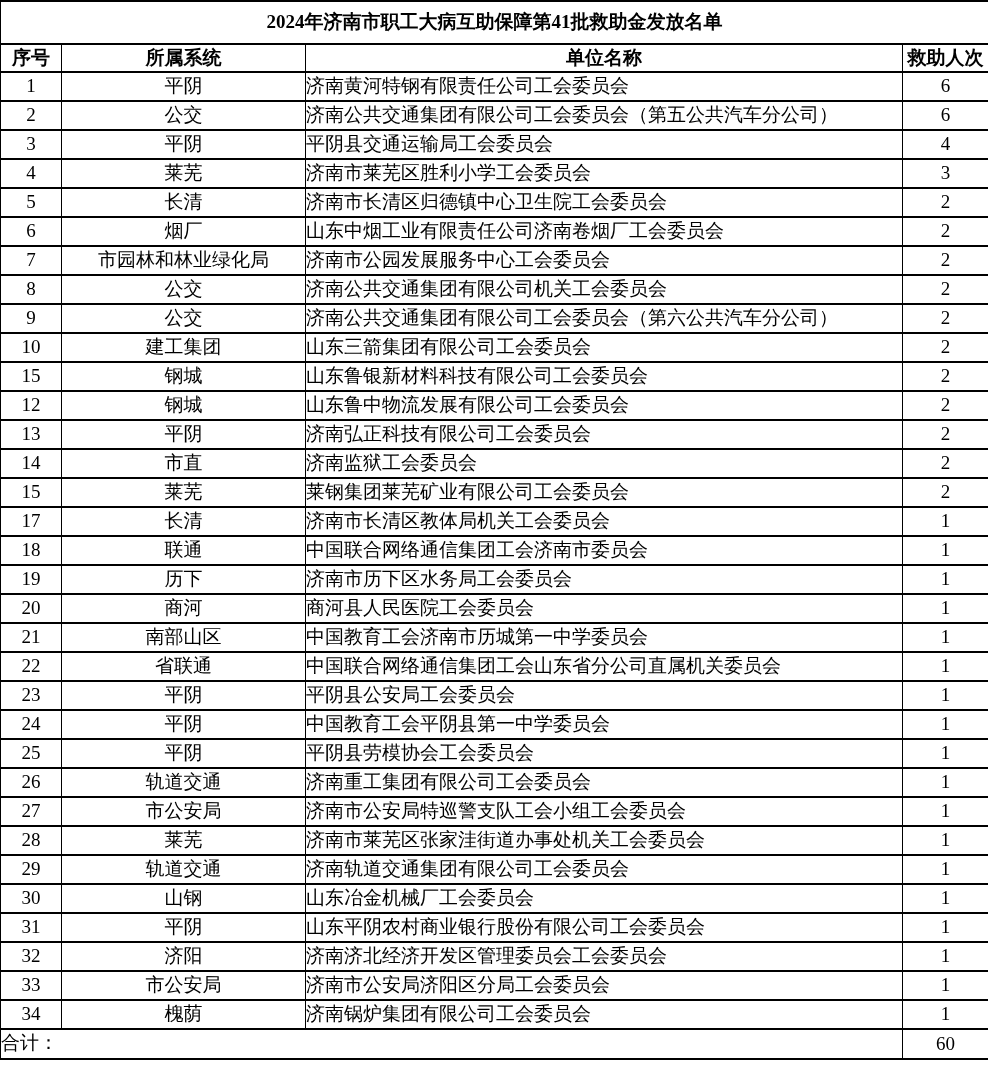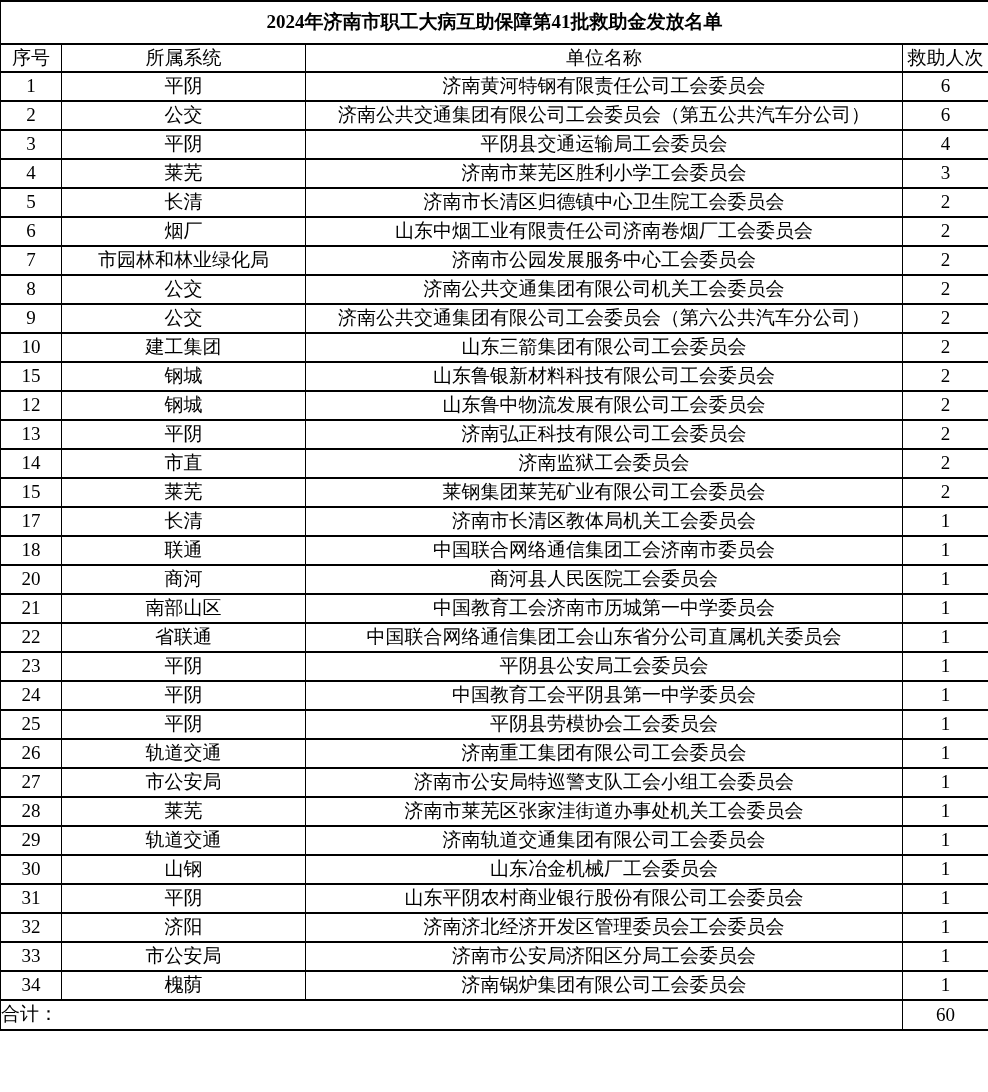--- a/index.html
+++ b/index.html
@@ -33,34 +33,34 @@
   th.title-cell {
     height: 41px;
     border-top-width: 1px;
     font-size: 23px;
     font-weight: bold;
     text-align: center;
   }
   tr.header-row th {
     height: 26px;
     font-size: 19px;
-    font-weight: normal;
+    font-weight: bold;
     text-align: center;
   }
   tbody td {
     height: 27px;
   }
   td.num, th.num {
     text-align: center;
   }
   td.sys {
     text-align: center;
   }
   td.unit, th.unit {
-    text-align: center;
+    text-align: left;
     padding-left: 4px;
   }
   tr.header-row th.unit {
     text-align: center;
     padding-left: 0;
   }
   tfoot td {
     height: 28px;
   }
   td.footer-label {
@@ -202,20 +202,26 @@
     <td class="num">1</td>
   </tr>
 
   <tr>
     <td class="num">18</td>
     <td class="sys">联通</td>
     <td class="unit">中国联合网络通信集团工会济南市委员会</td>
     <td class="num">1</td>
   </tr>
 
+  <tr>
+    <td class="num">19</td>
+    <td class="sys">历下</td>
+    <td class="unit">济南市历下区水务局工会委员会</td>
+    <td class="num">1</td>
+  </tr>
 
   <tr>
     <td class="num">20</td>
     <td class="sys">商河</td>
     <td class="unit">商河县人民医院工会委员会</td>
     <td class="num">1</td>
   </tr>
 
   <tr>
     <td class="num">21</td>

